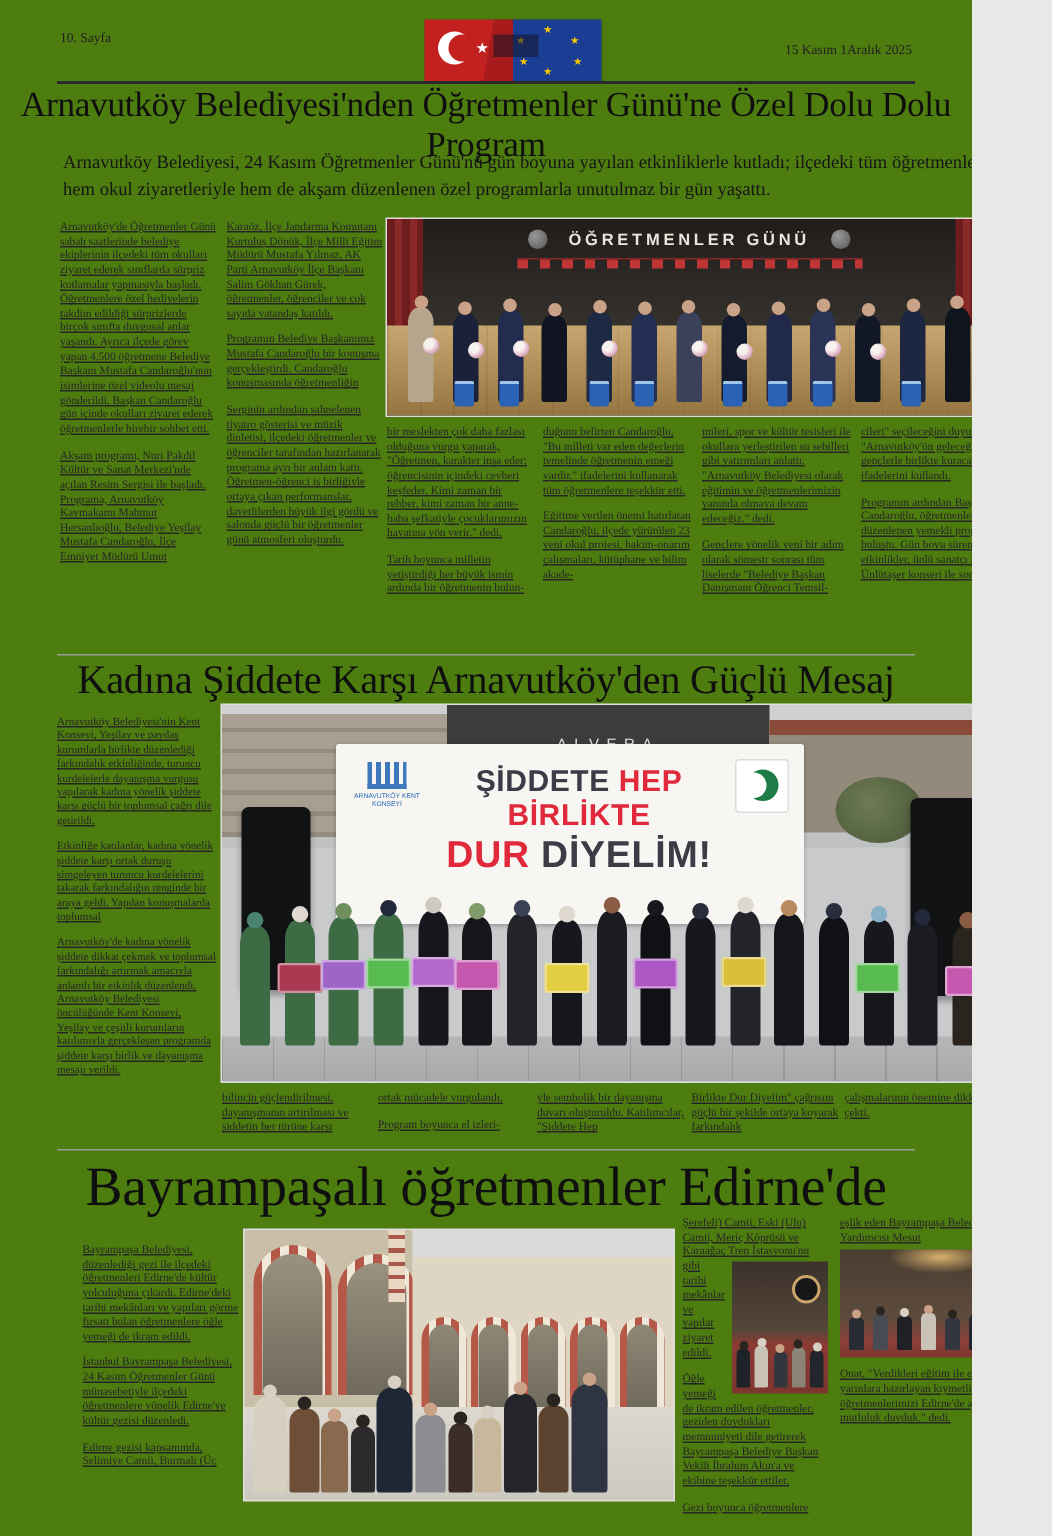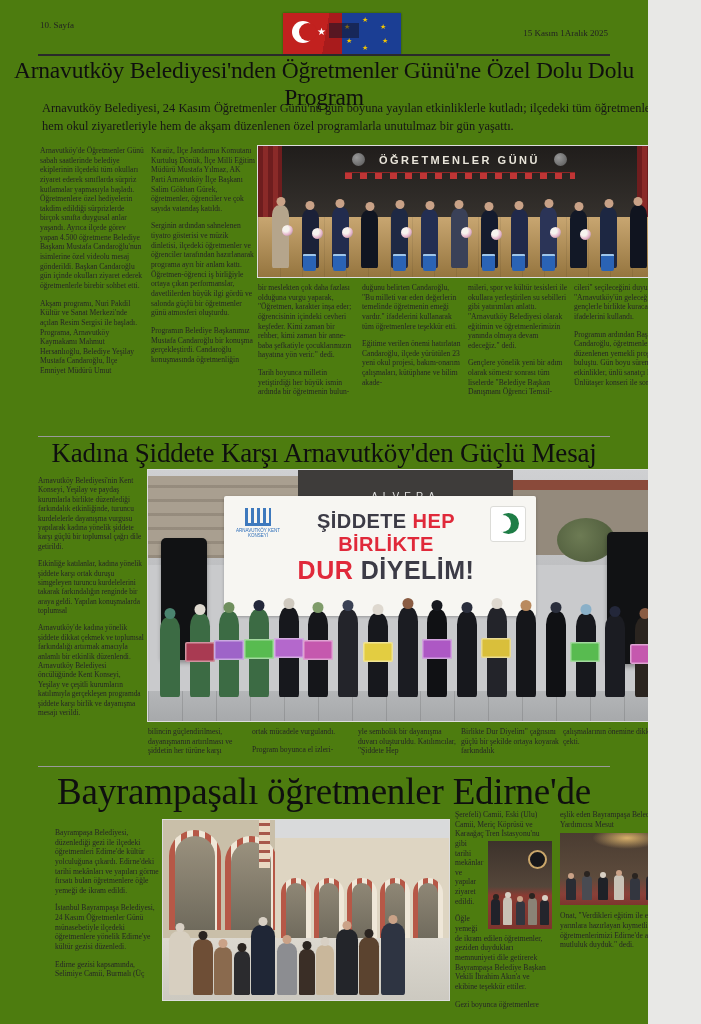--- a/index.html
+++ b/index.html
@@ -21,21 +21,21 @@
   #r1{top:54px;height:2px;background:#2a2a2a;}
   #r2{top:436px;height:1px;background:#9a9a9a;}
   #r3{top:766px;height:1px;background:#9a9a9a;}
   
   .hl{position:absolute;left:0;width:100%;text-align:center;margin:0;font-weight:normal;color:#0f0f0f;letter-spacing:-.2px;}
   #a1h{top:57px;font-size:23.5px;}
   #a2h{top:438px;font-size:27px;}
   #a3h{top:770px;font-size:37px;}
   .deck{position:absolute;left:42px;width:618px;top:100px;font-size:12.4px;line-height:1.42;text-align:justify;margin:0;color:#161616;}
   
-  .tcol{position:absolute;font-size:7.6px;line-height:1.27;color:#262626;overflow:hidden;text-align:left;}
+  .tcol{position:absolute;font-size:7.6px;line-height:1.27;color:#262626;overflow:hidden;text-align:left;text-decoration:underline;}
   .tcol p{margin:0 0 8px;}
   #a1c1{left:40px;top:146px;width:104px;height:292px;}
   #a1c2{left:151px;top:146px;width:104px;height:292px;}
   #a1c3{left:258px;top:283px;width:96px;height:155px;}
   #a1c4{left:362px;top:283px;width:100px;height:155px;}
   #a1c5{left:468px;top:283px;width:100px;height:155px;}
   #a1c6{left:574px;top:283px;width:100px;height:155px;}
   #a2c1{left:38px;top:476px;width:106px;height:292px;font-size:7.4px;}
   .b2col{top:727px;width:99px;height:42px;}
   #b2a{left:148px;} #b2b{left:252px;} #b2c{left:358px;} #b2d{left:461px;} #b2e{left:563px;}
@@ -152,22 +152,22 @@
 
   <h1 class="hl" id="a1h">Arnavutköy Belediyesi'nden Öğretmenler Günü'ne Özel Dolu Dolu Program</h1>
   <p class="deck">Arnavutköy Belediyesi, 24 Kasım Öğretmenler Günü'nü gün boyuna yayılan etkinliklerle kutladı; ilçedeki tüm öğretmenlere hem okul ziyaretleriyle hem de akşam düzenlenen özel programlarla unutulmaz bir gün yaşattı.</p>
 
   <div class="tcol" id="a1c1">
     <p>Arnavutköy'de Öğretmenler Günü sabah saatlerinde belediye ekiplerinin ilçedeki tüm okulları ziyaret ederek sınıflarda sürpriz kutlamalar yapmasıyla başladı. Öğretmenlere özel hediyelerin takdim edildiği sürprizlerde birçok sınıfta duygusal anlar yaşandı. Ayrıca ilçede görev yapan 4.500 öğretmene Belediye Başkanı Mustafa Candaroğlu'nun isimlerine özel videolu mesaj gönderildi. Başkan Candaroğlu gün içinde okulları ziyaret ederek öğretmenlerle birebir sohbet etti.</p>
     <p>Akşam programı, Nuri Pakdil Kültür ve Sanat Merkezi'nde açılan Resim Sergisi ile başladı. Programa, Arnavutköy Kaymakamı Mahmut Hersanlıoğlu, Belediye Yeşilay Mustafa Candaroğlu, İlçe Emniyet Müdürü Umut</p>
   </div>
   <div class="tcol" id="a1c2">
     <p>Karaöz, İlçe Jandarma Komutanı Kurtuluş Dönük, İlçe Milli Eğitim Müdürü Mustafa Yılmaz, AK Parti Arnavutköy İlçe Başkanı Salim Gökhan Gürek, öğretmenler, öğrenciler ve çok sayıda vatandaş katıldı.</p>
+    <p>Programın Belediye Başkanımız Mustafa Candaroğlu bir konuşma gerçekleştirdi. Candaroğlu konuşmasında öğretmenliğin</p>
     <p>Serginin ardından sahnelenen tiyatro gösterisi ve müzik dinletisi, ilçedeki öğretmenler ve öğrenciler tarafından hazırlanarak programa ayrı bir anlam kattı. Öğretmen-öğrenci iş birliğiyle ortaya çıkan performanslar, davetlilerden büyük ilgi gördü ve salonda güçlü bir öğretmenler günü atmosferi oluşturdu.</p>
-    <p>Programın Belediye Başkanımız Mustafa Candaroğlu bir konuşma gerçekleştirdi. Candaroğlu konuşmasında öğretmenliğin</p>
   </div>
 
   <div class="photo1">
     <div class="ph1-top"></div>
     <div class="ph1-titlerow">
       <span class="med"></span>
       <span class="ph1-title">ÖĞRETMENLER GÜNÜ</span>
       <span class="med"></span>
     </div>
     <div class="garland"></div>

